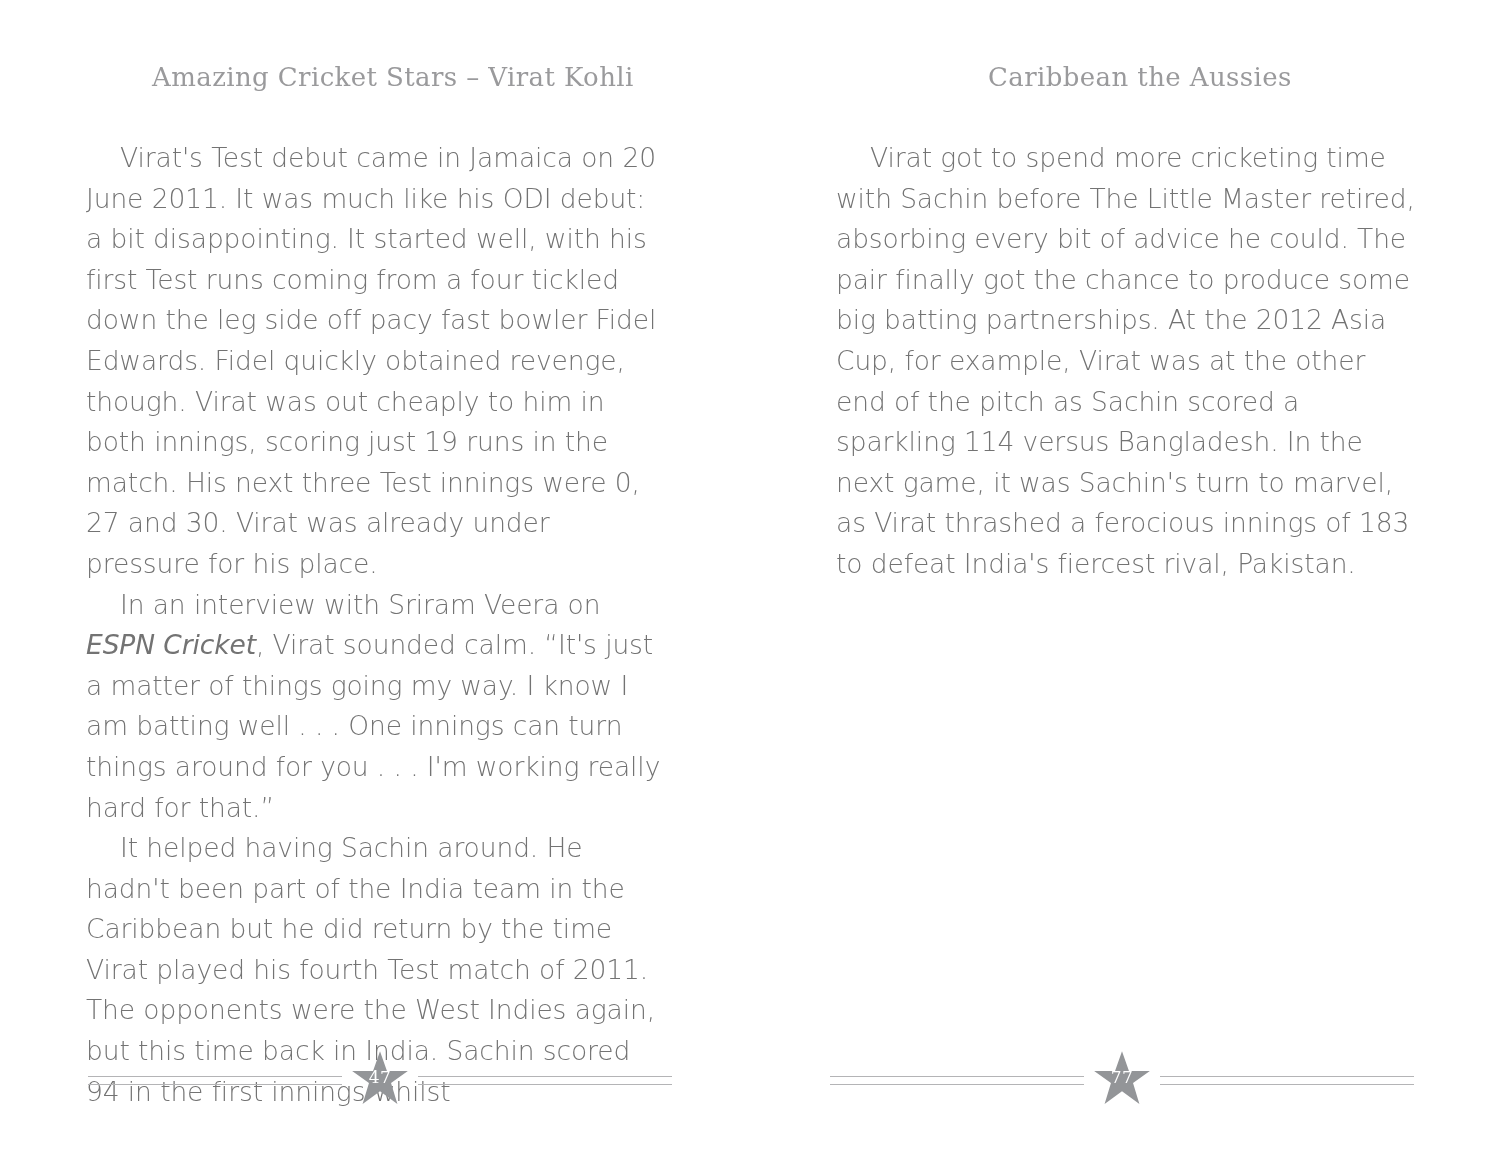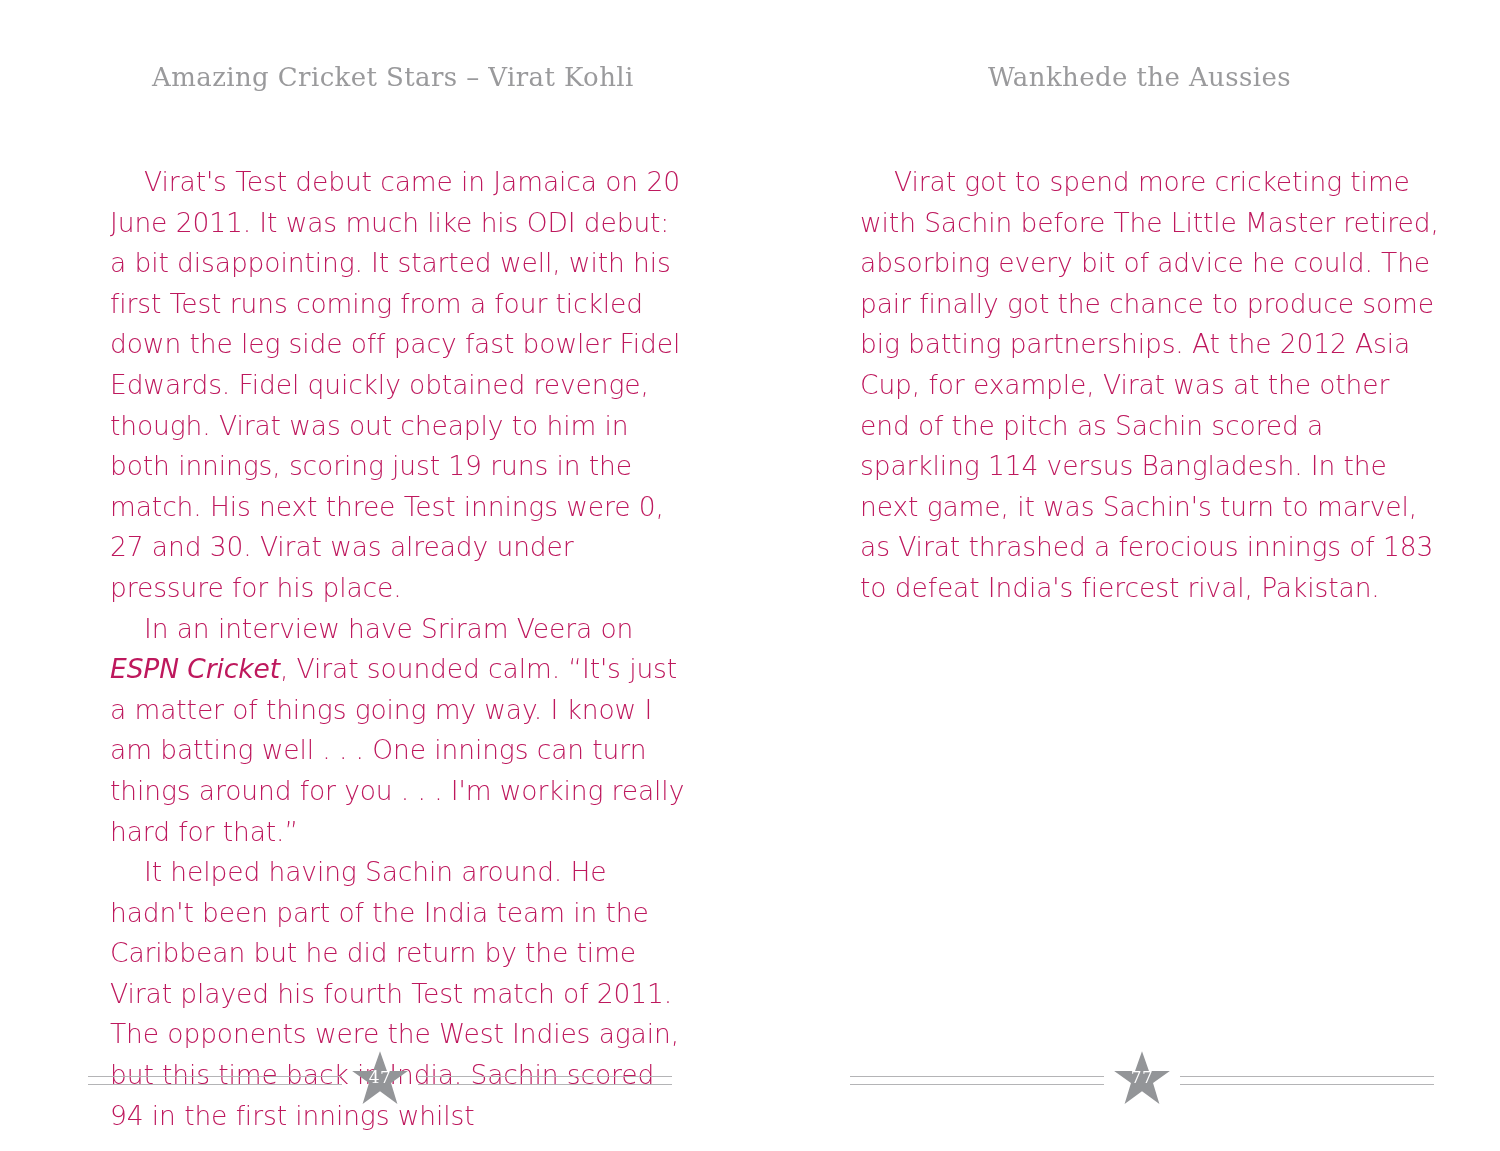--- a/index.html
+++ b/index.html
@@ -38,29 +38,28 @@
     letter-spacing: 0.4px;
     color: #9a9a9c;
     white-space: nowrap;
   }
   .page-left .running-head { left: 152px; }
   .page-right .running-head { left: 238px; }
 
   
   .column {
     position: absolute;
-    top: 162px;
+    top: 138px;
     width: 576px;
     font-size: 26.5px;
     line-height: 40.6px;
-    color: #be185d;
+    color: #737373;
     letter-spacing: -0.1px;
     font-family: "DejaVu Sans", "Liberation Sans", sans-serif;
     font-weight: 300;
-    margin-left: 24px;
   }
   .page-left .column { left: 86px; }
   .page-right .column { left: 86px; width: 580px; }
 
   .para {
     margin: 0;
     text-indent: 34px;
   }
   .para.no-indent { text-indent: 0; }
 
@@ -70,21 +69,21 @@
 
   
   .footer {
     position: absolute;
     bottom: 41px;
     height: 60px;
     left: 0;
     right: 0;
   }
   .page-left .footer { left: 88px; width: 584px; }
-  .page-right .footer { left: 100px; width: 584px; }
+  .page-right .footer { left: 80px; width: 584px; }
 
   .rule-group {
     position: absolute;
     top: 26px;
     height: 9px;
   }
   .rule-group.left-rules  { left: 0;  right: 330px; }
   .rule-group.right-rules { left: 330px; right: 0; }
 
   .rule {
@@ -131,21 +130,21 @@
 <body>
 
 <div class="spread">
 
   <div class="page page-left">
 
     <div class="running-head">Amazing Cricket Stars – Virat Kohli</div>
 
     <div class="column" id="left-column">
         <p class="para"><span>Virat's Test debut came in Jamaica on 20 June 2011. It was much like his ODI debut: a bit disappointing. It started well, with his first Test runs coming from a four tickled down the leg side off pacy fast bowler Fidel Edwards. Fidel quickly obtained revenge, though. Virat was out cheaply to him in both innings, scoring just 19 runs in the match. His next three Test innings were 0, 27 and 30. Virat was already under pressure for his place.</span></p>
-        <p class="para"><span>In an interview have Sriram Veera on </span><em>ESPN Cricket</em><span>, Virat sounded calm. “It's just a matter of things going my way. I know I am batting well . . . One innings can turn things around for you . . . I'm working really hard for that.”</span></p>
+        <p class="para"><span>In an interview with Sriram Veera on </span><em>ESPN Cricket</em><span>, Virat sounded calm. “It's just a matter of things going my way. I know I am batting well . . . One innings can turn things around for you . . . I'm working really hard for that.”</span></p>
         <p class="para"><span>It helped having Sachin around. He hadn't been part of the India team in the Caribbean but he did return by the time Virat played his fourth Test match of 2011. The opponents were the West Indies again, but this time back in India. Sachin scored 94 in the first innings whilst</span></p>
       </div>
 
     <div class="footer">
       <div class="rule-group left-rules">
         <div class="rule top"></div>
         <div class="rule bottom"></div>
       </div>
       <div class="rule-group right-rules">
         <div class="rule top"></div>
@@ -156,21 +155,21 @@
         <svg viewBox="0 0 100 100">
           <polygon points="50,2 62,36 98,36 69,57 80,93 50,71 20,93 31,57 2,36 38,36" fill="#939598"></polygon>
         </svg>
         <div class="page-number">47</div>
       </div>
     </div>
   </div>
 
   <div class="page page-right">
 
-    <div class="running-head">Wankhede the Aussies</div>
+    <div class="running-head">Caribbean the Aussies</div>
 
     <div class="column" id="right-column">
         <p class="para"><span>Virat got to spend more cricketing time with Sachin before The Little Master retired, absorbing every bit of advice he could. The pair finally got the chance to produce some big batting partnerships. At the 2012 Asia Cup, for example, Virat was at the other end of the pitch as Sachin scored a sparkling 114 versus Bangladesh. In the next game, it was Sachin's turn to marvel, as Virat thrashed a ferocious innings of 183 to defeat India's fiercest rival, Pakistan.</span></p>
       </div>
 
     <div class="footer">
       <div class="rule-group left-rules">
         <div class="rule top"></div>
         <div class="rule bottom"></div>
       </div>

